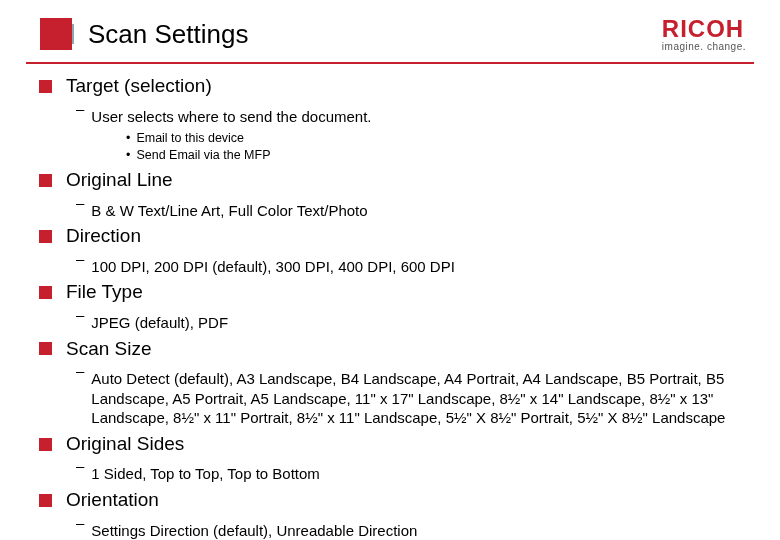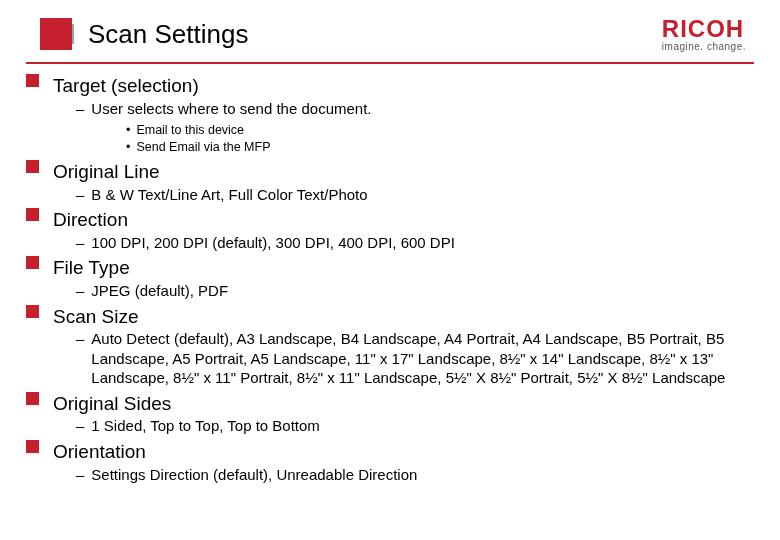--- a/index.html
+++ b/index.html
@@ -61,42 +61,43 @@
     border-top: 2px solid #c6202e;
   }
   .content {
     padding: 0 26px 0 26px;
   }
   .section {
     margin-bottom: 4px;
   }
   .sec-head {
     display: flex;
-    align-items: flex-start;
+    align-items: center;
     font-size: 19px;
     line-height: 1.3;
+    margin-left: 13px;
   }
   .red-sq {
     width: 13px;
     height: 13px;
     background: #c6202e;
     margin-right: 14px;
     flex-shrink: 0;
   }
   .sub {
     display: flex;
     font-size: 15px;
     line-height: 1.3;
     margin-left: 50px;
   }
   .dash {
     margin-right: 7px;
     flex-shrink: 0;
   }
-  .sub-text { flex: 1; }
+  .sub-text { flex: 1; margin-top: 8px; }
   .bullets {
     margin-left: 100px;
     margin-top: 4px;
     margin-bottom: 2px;
   }
   .bullet {
     display: flex;
     font-size: 12.5px;
     line-height: 1.35;
   }

